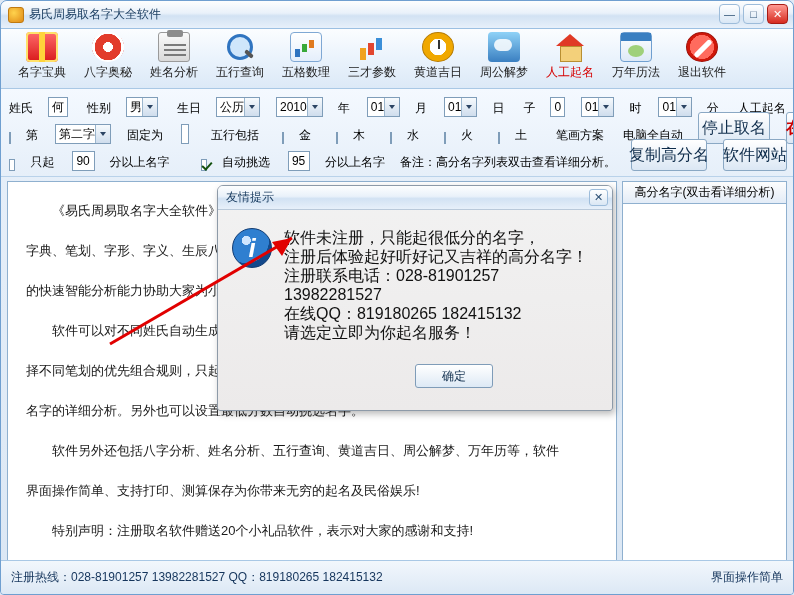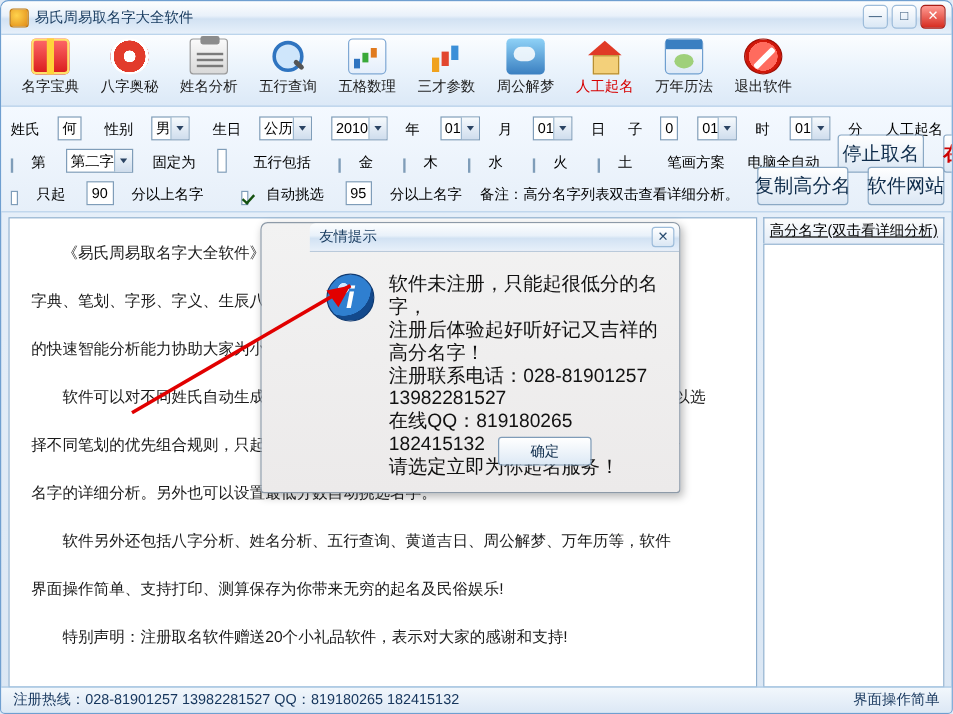--- a/index.html
+++ b/index.html
@@ -149,46 +149,45 @@
     flex: 1 1 auto;
     background:#fff; border:1px solid #8fb0cf;
     padding: 14px 18px 10px 18px;
     font-size: 13px; color:#1a1a1a; line-height: 30px;
     overflow:hidden;
     position:relative;
   }
   .doc p { margin:0 0 10px 0; text-indent: 0; }
   .doc p.ind { text-indent: 26px; }
   .rightpane {
-    width: 151px; display:flex; flex-direction:column;text-decoration:underline;
+    width: 165px; display:flex; flex-direction:column;
   }
   .rp-head {
     height:22px; border:1px solid #8fb0cf; border-bottom:none;
     background: linear-gradient(#fdfdfd,#e3ecf7);
     font-size:12px; color:#000; display:flex; align-items:center; justify-content:center;
   }
   .rp-body { flex:1; background:#fff; border:1px solid #8fb0cf; }
 
   
   .status {
-    position:absolute; left:0; right:0; bottom:0; height:22px;
+    position:absolute; left:0; right:0; bottom:0; height:34px;
     background: linear-gradient(#f2f7fc,#dce8f5);
     border-top:1px solid #a9c8e5;
     display:flex; align-items:center; justify-content:space-between;
     padding: 0 10px; font-size:12px; color:#15355c;
   }
 
   
   .modal {
-    position:absolute; left:216px; top:184px; width:350px; height:226px;
+    position:absolute; left:216px; top:184px; width:396px; height:226px;
     background: linear-gradient(#f2f2f2,#eceaea);
     border:1px solid #8d9aa8;
     border-radius:6px 6px 3px 3px;
     box-shadow: 2px 3px 7px rgba(0,0,0,.28);
-    padding-left: 40px;
   }
   .modal-tb {
     height:24px; border-radius:5px 5px 0 0;
     background: linear-gradient(#fdfefe 0%, #e9f1fa 45%, #d2e2f3 55%, #e7f0fa 100%);
     border-bottom:1px solid #b9c9da;
     display:flex; align-items:center; padding:0 4px 0 8px;
     font-size:12px; color:#173a5e;
   }
   .modal-close {
     margin-left:auto; width:19px; height:17px; border:1px solid #9dbcda; border-radius:3px;
@@ -266,20 +265,26 @@
       <span class="gi">
           <i class="ic ic-chart"></i>
         </span>
       <span class="lbl">五格数理</span>
     </div>
     <div class="tbtn">
       <span class="gi">
           <i class="ic ic-bars"></i>
         </span>
       <span class="lbl">三才参数</span>
+    </div>
+    <div class="tbtn">
+      <span class="gi">
+          <i class="ic ic-clock"></i>
+        </span>
+      <span class="lbl">黄道吉日</span>
     </div>
     <div class="tbtn">
       <span class="gi">
           <i class="ic ic-dream"></i>
         </span>
       <span class="lbl">周公解梦</span>
     </div>
     <div class="tbtn">
       <span class="gi">
           <i class="ic ic-house"></i>

